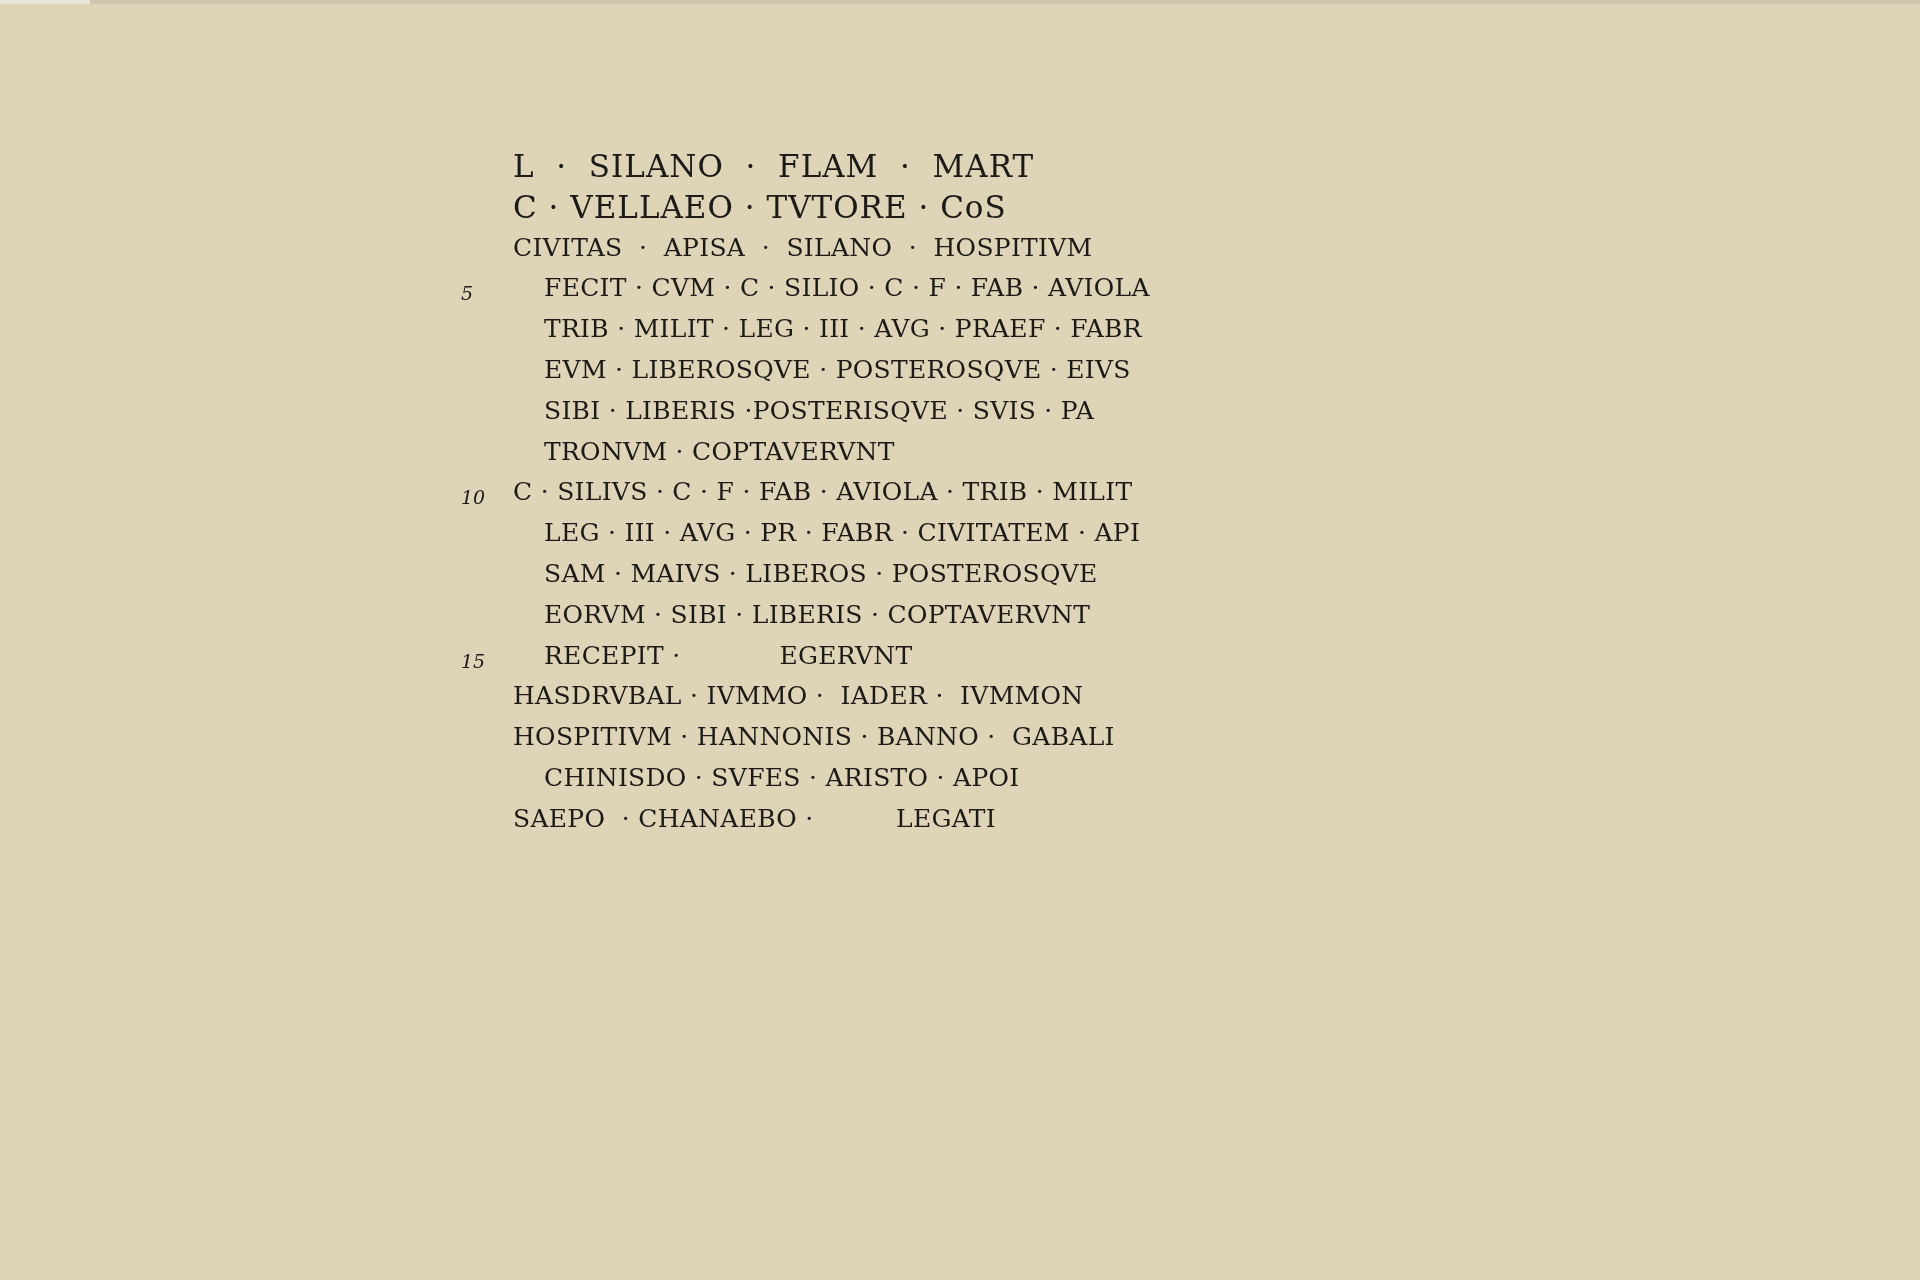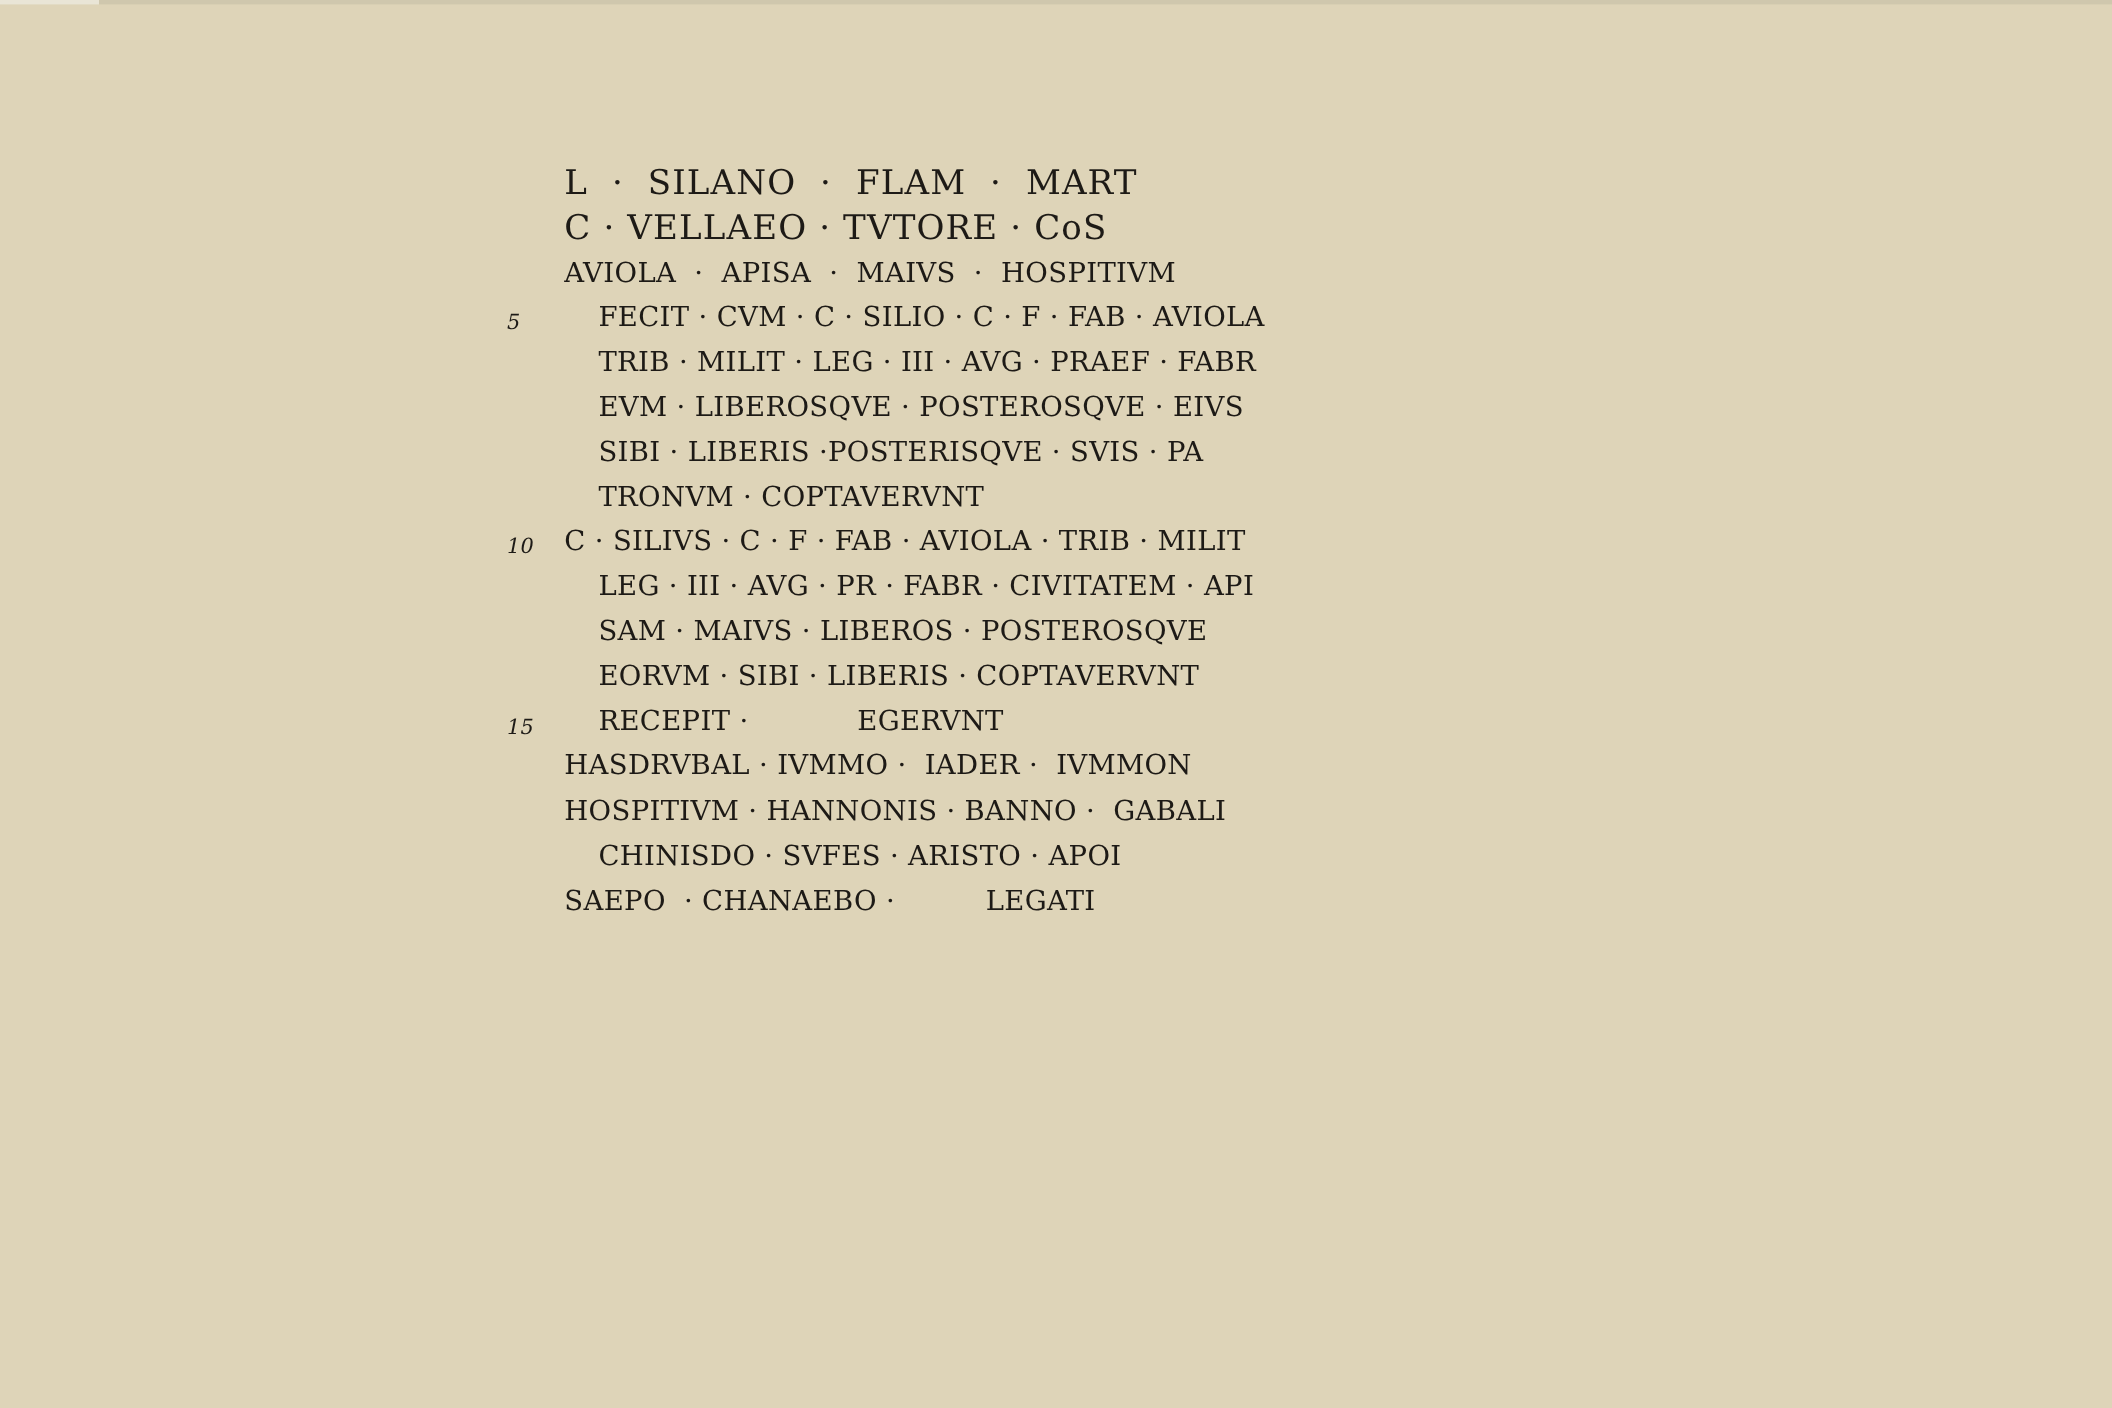--- a/index.html
+++ b/index.html
@@ -42,21 +42,21 @@
 
 <div class="page" style="background: rgb(222, 212, 184); color: rgb(29, 26, 22);">
   <div class="top-corner" style="background: rgb(233, 229, 214);"></div>
   <div class="top-strip" style="background: rgb(207, 199, 173);"></div>
   <div class="block">
     <div>
         <div class="head-line">L  ·  SILANO  ·  FLAM  ·  MART</div>
         <div class="head-line">C · VELLAEO · TVTORE · CoS</div>
       </div>
     <div>
-        <div class="body-line"><span>AVIOLA  ·  APISA  ·  MAIVS  ·  HOSPITIVM</span></div>
+        <div class="body-line"><span>CIVITAS  ·  APISA  ·  SILANO  ·  HOSPITIVM</span></div>
         <div class="body-line ind"><span class="num">5</span><span>FECIT · CVM · C · SILIO · C · F · FAB · AVIOLA</span></div>
         <div class="body-line ind"><span>TRIB · MILIT · LEG · III · AVG · PRAEF · FABR</span></div>
         <div class="body-line ind"><span>EVM · LIBEROSQVE · POSTEROSQVE · EIVS</span></div>
         <div class="body-line ind"><span>SIBI · LIBERIS ·POSTERISQVE · SVIS · PA</span></div>
         <div class="body-line ind"><span>TRONVM · COPTAVERVNT</span></div>
         <div class="body-line"><span class="num">10</span><span>C · SILIVS · C · F · FAB · AVIOLA · TRIB · MILIT</span></div>
         <div class="body-line ind"><span>LEG · III · AVG · PR · FABR · CIVITATEM · API</span></div>
         <div class="body-line ind"><span>SAM · MAIVS · LIBEROS · POSTEROSQVE</span></div>
         <div class="body-line ind"><span>EORVM · SIBI · LIBERIS · COPTAVERVNT</span></div>
         <div class="body-line ind"><span class="num">15</span><span>RECEPIT ·            EGERVNT</span></div>

